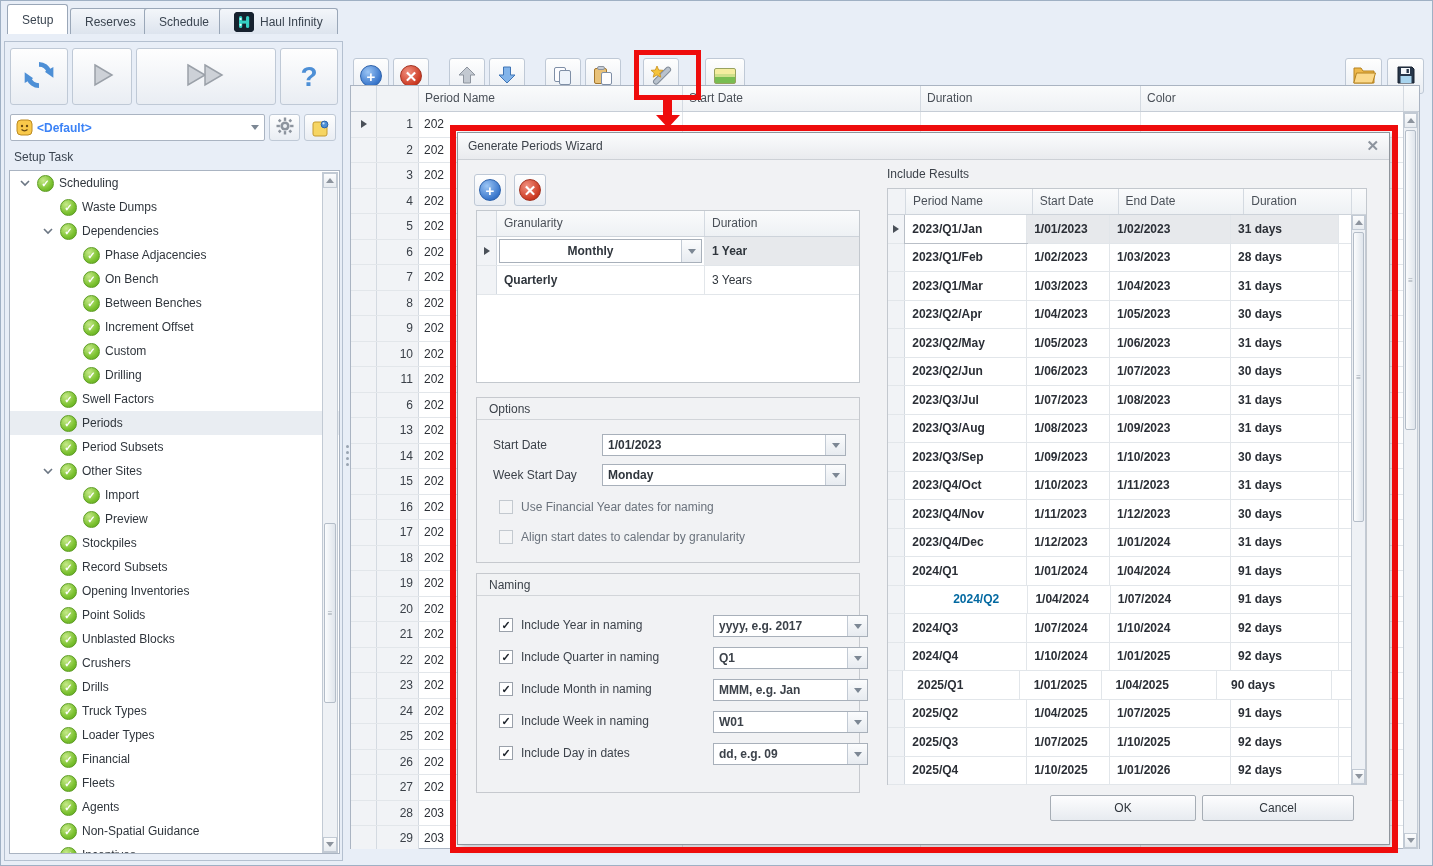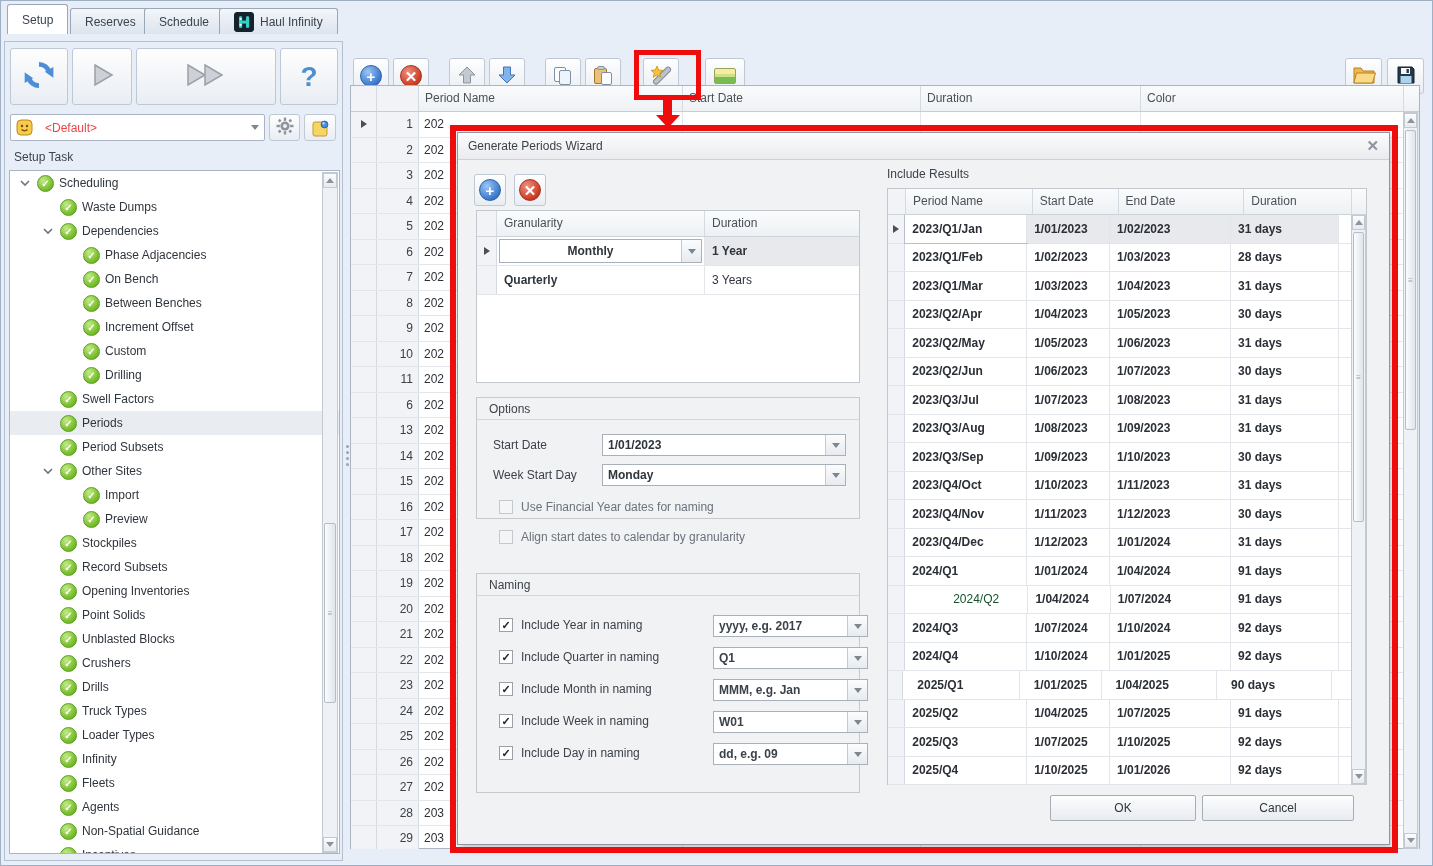--- a/index.html
+++ b/index.html
@@ -18,21 +18,21 @@
 
   
   .tbtn { background:linear-gradient(#fefefe,#e9edf3); border:1px solid #bfc9d6; border-radius:3px;
           display:flex; align-items:center; justify-content:center; position:absolute; }
 
   
   .left-wrap { position:absolute; left:3px; top:40px; width:339px; height:820px; background:#e8eef7; border:1px solid #b4c0d0; }
   .bigbtn { top:6px; height:57px; }
   .preset-row { position:absolute; left:0; top:70px; width:100%; height:32px; }
   .combo { background:#fff; border:1px solid #aab4c2; border-radius:2px; display:flex; align-items:center; position:absolute; }
-  .combo .cval { flex:1; padding:0 12px; font-weight:normal; color:#ef4444; white-space:nowrap; overflow:hidden; }
+  .combo .cval { flex:1; padding:0 4px; font-weight:bold; color:#3b82f6; white-space:nowrap; overflow:hidden; }
   .combo-arrow { width:18px; display:flex; align-items:center; justify-content:center; align-self:stretch; }
   .tri-down { width:0; height:0; border-left:4px solid transparent; border-right:4px solid transparent; border-top:5px solid #7c8794; }
   .tree-title { position:absolute; left:9px; top:108px; color:#3a4450; }
   .tree-panel { position:absolute; left:4px; top:128px; width:331px; height:684px; background:#fff; border:1px solid #aab4c2; overflow:hidden; }
   .tree-row { height:24px; display:flex; align-items:center; gap:5px; white-space:nowrap; }
   .tree-row.sel { background:#e9edf2; }
   .expander { width:14px; display:inline-flex; justify-content:center; flex:none; }
   .badge { width:17px; height:17px; flex:none; border-radius:50%;
            background:radial-gradient(circle at 35% 30%, #c6e98a, #7cc230 60%, #59a31a); border:1px solid #5d9c23;
            color:#fff; font-size:10px; font-weight:bold; display:inline-flex; align-items:center; justify-content:center; }
@@ -339,21 +339,21 @@
             <span class="tree-label">Truck Types</span>
           </div>
           <div class="tree-row" style="padding-left: 31px;">
             <span class="expander"></span>
             <span class="badge">✓</span>
             <span class="tree-label">Loader Types</span>
           </div>
           <div class="tree-row" style="padding-left: 31px;">
             <span class="expander"></span>
             <span class="badge">✓</span>
-            <span class="tree-label">Infinity</span>
+            <span class="tree-label">Financial</span>
           </div>
           <div class="tree-row" style="padding-left: 31px;">
             <span class="expander"></span>
             <span class="badge">✓</span>
             <span class="tree-label">Fleets</span>
           </div>
           <div class="tree-row" style="padding-left: 31px;">
             <span class="expander"></span>
             <span class="badge">✓</span>
             <span class="tree-label">Agents</span>
@@ -742,21 +742,21 @@
             <div class="pc selgray" style="flex: 1 1 0%; border-right: none; font-weight: bold;">1 Year</div>
           </div>
           <div class="prow" style="height: 29px;">
             <div class="pc ind" style="width: 20px;"></div>
             <div class="pc" style="width: 208px; padding: 0px 7px; font-weight: bold;">Quarterly</div>
             <div class="pc" style="flex: 1 1 0%; border-right: none; font-weight: normal;">3 Years</div>
           </div>
         </div>
     </div>
 
-    <div class="groupbox" style="left:18px; top:264px; width:384px; height:122px;">
+    <div class="groupbox" style="left:18px; top:264px; width:384px; height:166px;">
       <div class="gb-title">Options</div>
       <span class="fldlabel" style="left:16px; top:36px;">Start Date</span>
       <div class="fcombo" style="left:125px; top:36px; width:244px;">
         <span class="cv">1/01/2023</span>
         <span class="dd-btn">
             <span class="tri-down"></span>
           </span>
       </div>
       <span class="fldlabel" style="left:16px; top:66px;">Week Start Day</span>
       <div class="fcombo" style="left:125px; top:66px; width:244px;">
@@ -815,21 +815,21 @@
             <span>Include Week in naming</span>
             <div class="fcombo" style="left: 214px; top: -3px; width: 155px;">
               <span class="cv">W01</span>
               <span class="dd-btn">
                 <span class="tri-down"></span>
               </span>
             </div>
           </div>
           <div class="cbrow" style="left: 22px; top: 172px; width: 346px;">
             <span class="cb">✓</span>
-            <span>Include Day in naming</span>
+            <span>Include Day in dates</span>
             <div class="fcombo" style="left: 214px; top: -3px; width: 155px;">
               <span class="cv">dd, e.g. 09</span>
               <span class="dd-btn">
                 <span class="tri-down"></span>
               </span>
             </div>
           </div>
         </div>
     </div>
 
@@ -945,21 +945,21 @@
           <div class="prow" style="height: 28.5px;">
             <div class="pc ind" style="width: 18px;"></div>
             <div class="pc" style="width: 127px; font-weight: bold; color: rgb(43, 47, 54);">2024/Q1</div>
             <div class="pc" style="width: 86px; font-weight: bold; color: rgb(43, 47, 54);">1/01/2024</div>
             <div class="pc" style="width: 126px; font-weight: bold; color: rgb(43, 47, 54);">1/04/2024</div>
             <div class="pc" style="width: 108px; flex: 0 0 108px; font-weight: bold; color: rgb(43, 47, 54);">91 days</div>
             <div class="pc" style="flex: 1 1 0%; border-right: none;"></div>
           </div>
           <div class="prow" style="height: 28.5px;">
             <div class="pc ind" style="width: 18px;"></div>
-            <div class="pc" style="width: 127px; font-weight: normal; color: #14532d; padding-left: 48px;">2024/Q2</div>
+            <div class="pc" style="width: 127px; font-weight: bold; color: #0369a1; padding-left: 48px;">2024/Q2</div>
             <div class="pc" style="width: 86px; font-weight: bold; color: rgb(43, 47, 54);">1/04/2024</div>
             <div class="pc" style="width: 126px; font-weight: bold; color: rgb(43, 47, 54);">1/07/2024</div>
             <div class="pc" style="width: 108px; flex: 0 0 108px; font-weight: bold; color: rgb(43, 47, 54);">91 days</div>
             <div class="pc" style="flex: 1 1 0%; border-right: none;"></div>
           </div>
           <div class="prow" style="height: 28.5px;">
             <div class="pc ind" style="width: 18px;"></div>
             <div class="pc" style="width: 127px; font-weight: bold; color: rgb(43, 47, 54);">2024/Q3</div>
             <div class="pc" style="width: 86px; font-weight: bold; color: rgb(43, 47, 54);">1/07/2024</div>
             <div class="pc" style="width: 126px; font-weight: bold; color: rgb(43, 47, 54);">1/10/2024</div>

